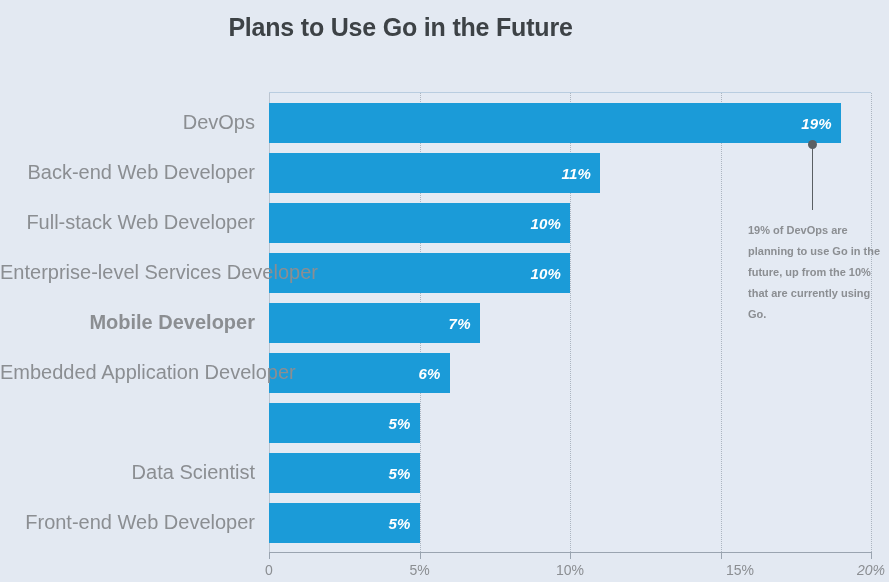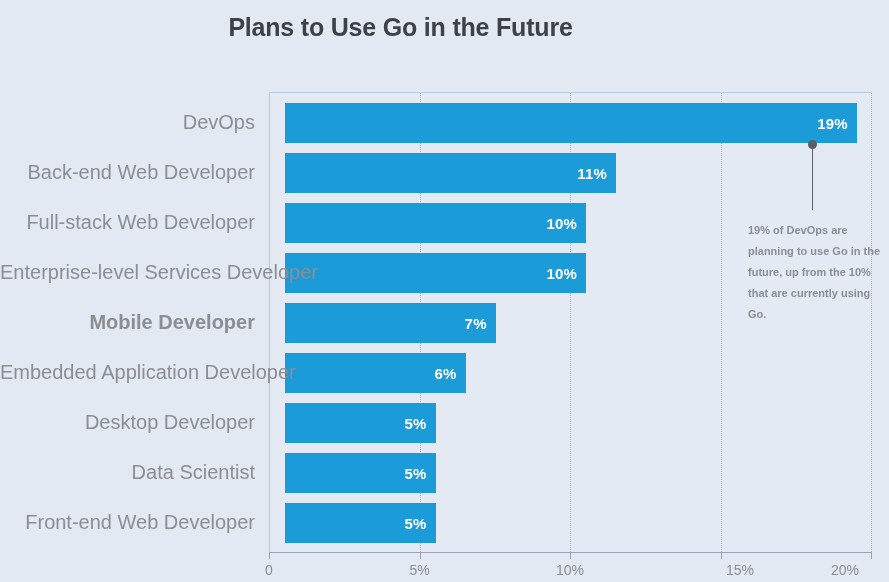--- a/index.html
+++ b/index.html
@@ -59,23 +59,24 @@
     opacity: .55;
   }
 
   
   #rows {
     position: absolute;
     inset: 0;
   }
   .row {
     position: absolute;
-    left: 16px;
+    left: 0;
     height: 52px;
     width: 100%;
+    font-style: italic;
   }
   .bar {
     position: absolute;
     left: 0;
     top: 0;
     height: 40px;
     background: #1b9bd8;
   }
   .bar-value {
     position: absolute;
@@ -239,36 +240,35 @@
     </div>
 </div>
 
 <div id="category-labels">
     <div class="cat-label" style="top: 10px;">DevOps</div>
     <div class="cat-label" style="top: 60px;">Back-end Web Developer</div>
     <div class="cat-label" style="top: 110px;">Full-stack Web Developer</div>
     <div class="cat-label" style="top: 160px;">Enterprise-level Services Developer</div>
     <div class="cat-label" style="top: 210px; font-weight: bold;">Mobile Developer</div>
     <div class="cat-label" style="top: 260px;">Embedded Application Developer</div>
-    <div class="cat-label" style="top: 310px;">Desktop Developer</div>
     <div class="cat-label" style="top: 360px;">Data Scientist</div>
     <div class="cat-label" style="top: 410px;">Front-end Web Developer</div>
   </div>
 
 <div id="x-axis">
   <div id="axis-line"></div>
 <div class="tick" style="left: 0px;"></div>
     <div class="tick-label" style="left: 0px;">0</div>
     <div class="tick" style="left: 150.5px;"></div>
     <div class="tick-label" style="left: 150.5px;">5%</div>
     <div class="tick" style="left: 301px;"></div>
     <div class="tick-label" style="left: 301px;">10%</div>
     <div class="tick" style="left: 451.5px;"></div>
     <div class="tick-label" style="left: 471px;">15%</div>
     <div class="tick" style="left: 602px;"></div>
-    <div class="tick-label" style="left: 576px;">20%</div>
+    <div class="tick-label" style="left: 602px; font-style: italic;">20%</div>
   </div>
 
 <div id="annotation">
   <div id="annotation-dot"></div>
   <div id="annotation-leader"></div>
   <div id="annotation-text">19% of DevOps are planning to use Go in the future, up from the 10% that are currently using Go.</div>
 </div>
 
 </body></html>

